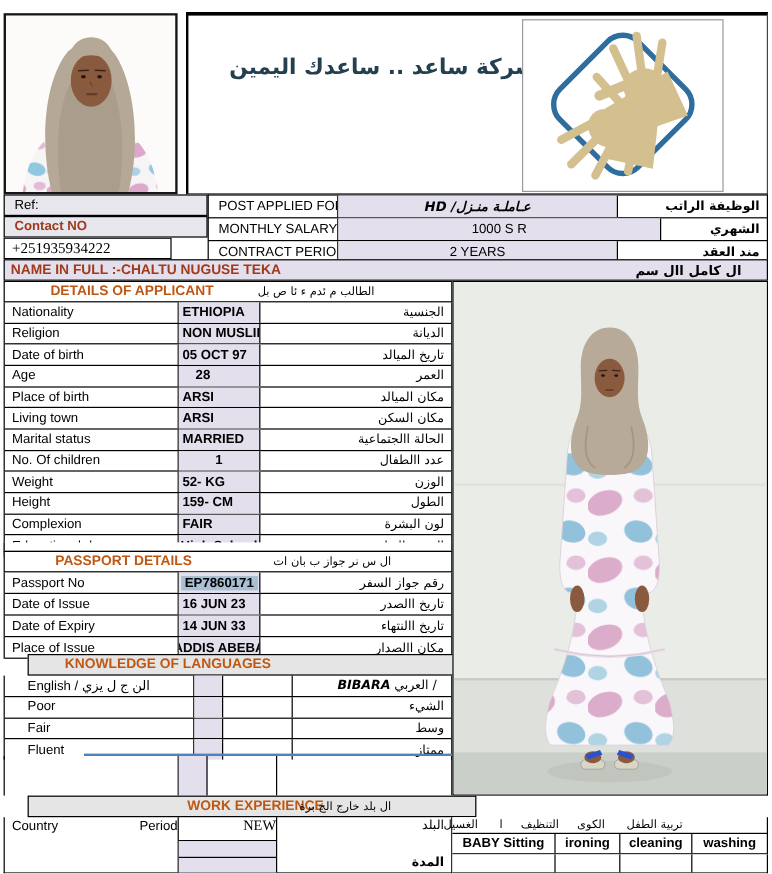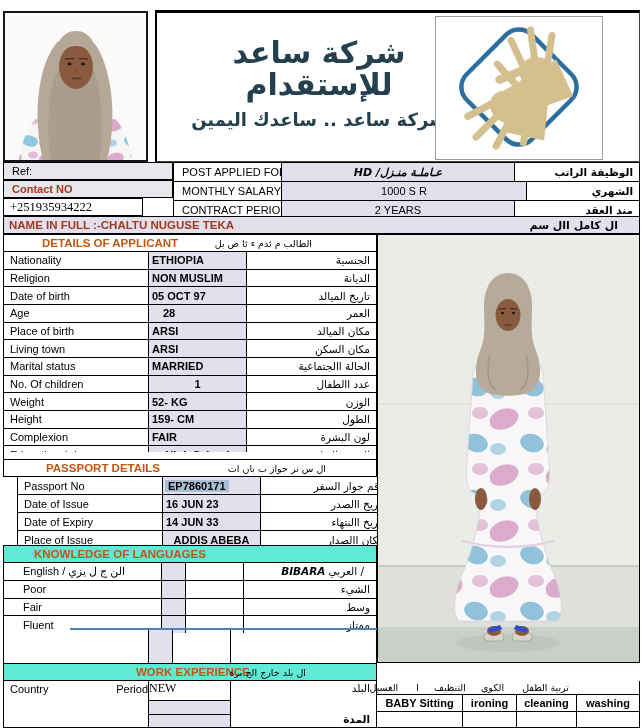--- a/index.html
+++ b/index.html
@@ -4,35 +4,35 @@
 <style>
   html,body{margin:0;padding:0;background:#fff;}
   #page{position:relative;width:643px;height:728px;background:#fff;overflow:hidden;
         font-family:"Liberation Sans",sans-serif;color:#000;}
   .abs{position:absolute;box-sizing:border-box;}
   .b{border:1px solid #000;}
   .row{display:flex;}
   .c{box-sizing:border-box;border-right:1px solid #000;display:flex;align-items:center;overflow:hidden;white-space:nowrap;}
   .c:last-child{border-right:none;}
   .lav{background:#E4DFEC;}
-  .lblu{background:#5eead4;}
+  .lblu{background:#e5e5e5;margin-left:20px;}
   .refbg{background:#E8E7EE;}
   .bold{font-weight:bold;}
   .ital{font-style:italic;}
   .orange{color:#BF5713;}
   .dred{color:#A03A1C;}
   .ar{direction:rtl;justify-content:flex-start;font-family:"DejaVu Sans",sans-serif;}
   .sz11{font-size:11px;} .sz9{font-size:9.5px;}
   .padl6{padding-left:6px;} .padl8{padding-left:8px;} .padr6{padding-right:6px;} .padr8{padding-right:21px;}
   .center{justify-content:center;}
   .serif{font-family:"Liberation Serif",serif;}
   
   .drow{height:16.66px;border-bottom:1px solid #000;}
   .drow .lab{width:145px;padding-left:6px;font-size:11px;}
-  .drow .val{width:98px;background:#E4DFEC;font-weight:bold;font-size:11px;padding-left:3px;}
+  .drow .val{width:68px;background:#E4DFEC;font-weight:bold;font-size:11px;padding-left:3px;}
   .drow .arx{flex:1;direction:rtl;padding-right:6px;font-size:10.5px;font-family:"DejaVu Sans",sans-serif;}
   .prow{height:17px;}
   .lrow{height:16.75px;border-bottom:1px solid #000;}
   .lrow .lab{width:145px;padding-left:6px;font-size:11px;margin-left:13px;}
   .lrow .n1{width:24px;background:#E4DFEC;}
   .lrow .n2{width:58px;}
   .lrow .arx{flex:1;direction:rtl;padding-right:6px;font-size:10.5px;font-family:"DejaVu Sans",sans-serif;}
   .skc{border-right:1px solid #000;display:flex;align-items:center;justify-content:center;box-sizing:border-box;font-weight:bold;font-size:11px;}
   .hl{background:#A9BFD4;padding:0 3px;}
   .logo-t1{font-size:30px;font-weight:bold;color:#24404F;direction:rtl;font-family:"DejaVu Sans",sans-serif;line-height:1.05;}
@@ -64,21 +64,20 @@
       <ellipse cx="78" cy="51" rx="2" ry="1.4" fill="#241610"></ellipse>
       <path d="M60,46 L69,45.5" stroke="#3A241A" stroke-width="1.2" fill="none"></path>
       <path d="M74,45.5 L83,46" stroke="#3A241A" stroke-width="1.2" fill="none"></path>
       <path d="M67,65.5 L76,65.5" stroke="#5C3A2A" stroke-width="1.6" fill="none"></path>
       <path d="M70,55 L72,59" stroke="#6E4430" stroke-width="1" fill="none"></path>
     </svg>
   </div>
 
   <div class="abs" style="left:155px;top:10px;width:485px;height:152px;border:1px solid #444;border-top:3px solid #000;border-left:2px solid #000;background:#fff;">
     <div class="abs" style="left:12px;top:24px;width:300px;text-align:center;">
-      <div class="logo-t1">شركة ساعد للإستقدام</div>
       <div class="logo-t2">شركة ساعد .. ساعدك اليمين</div>
     </div>
     <div class="abs" style="left:278px;top:3px;width:168px;height:144px;border:1px solid #9a9a9a;background:#fff;">
       <svg width="166" height="142" viewBox="0 0 166 142">
         <defs>
           <g id="hnd" fill="#D4BF8E">
             <rect x="-29" y="-33" width="7" height="35" rx="3.5" transform="rotate(-34)"></rect>
             <rect x="-14" y="-40" width="7" height="41" rx="3.5" transform="rotate(-17)"></rect>
             <rect x="-3.5" y="-43" width="7" height="44" rx="3.5"></rect>
             <rect x="7" y="-39" width="7" height="40" rx="3.5" transform="rotate(17)"></rect>
@@ -105,21 +104,21 @@
   </div>
 
   <div class="abs" style="left:173px;top:162px;width:467px;height:54px;">
     <div class="row b" style="height:18px;border-bottom:none;">
       <div class="c sz11 padl8" style="width:108px;">POST  APPLIED  FOR</div>
       <div class="c lav center bold ital ar" style="width:233px;font-size:11px;">عـاملـة منـزل/ HD</div>
       <div class="c ar bold padr6" style="flex:1;font-size:10.5px;">الوظيفة الراتب</div>
     </div>
     <div class="row b" style="height:18px;border-bottom:none;">
       <div class="c sz11 padl8" style="width:108px;">MONTHLY SALARY</div>
-      <div class="c lav center" style="width:245px;font-size:11px;">1000 S R</div>
+      <div class="c lav center" style="width:269px;font-size:11px;">1000 S R</div>
       <div class="c ar bold padr6" style="flex:1;font-size:10.5px;">الشهري</div>
     </div>
     <div class="row b" style="height:18px;">
       <div class="c sz11 padl8" style="width:108px;">CONTRACT PERIOD</div>
       <div class="c lav center" style="width:233px;font-size:11px;">2 YEARS</div>
       <div class="c ar bold padr6" style="flex:1;font-size:10.5px;">مند العقد</div>
     </div>
   </div>
 
   <div class="abs b lav" style="left:3px;top:216px;width:637px;height:18px;display:flex;align-items:center;justify-content:space-between;">
@@ -195,21 +194,21 @@
       </div>
   </div>
 
   <div class="abs b" style="left:3px;top:451.9px;width:374px;height:8px;background:#fff;border-top:none;"></div>
 
   <div class="abs b" style="left:3px;top:459px;width:374px;height:18px;display:flex;align-items:center;background:#fff;">
     <span class="bold orange" style="font-size:11.5px;padding-left:42px;">PASSPORT DETAILS</span>
     <span class="ar" style="position:absolute;right:50px;font-size:9.5px;">ال س نر جواز ب   بان ات</span>
   </div>
 
-  <div class="abs" style="left:17px;top:477px;width:374px;border-left:1px solid #000;border-right:1px solid #000;">
+  <div class="abs" style="left:3px;top:477px;width:374px;border-left:1px solid #000;border-right:1px solid #000;">
     <div class="row drow prow">
       <div class="c lab">Passport No</div>
       <div class="c val" style="padding-left:2px;">
           <span class="hl">EP7860171</span>
         </div>
       <div class="c arx">رقم جواز السفر</div>
     </div>
     <div class="row drow prow">
       <div class="c lab">Date of Issue</div>
       <div class="c val">16 JUN 23</div>
@@ -274,21 +273,21 @@
     <span class="bold orange" style="font-size:11.5px;padding-left:132px;">WORK EXPERIENCE</span>
     <span class="ar" style="position:absolute;right:70px;font-size:9.5px;">ال بلد خارج الخ برة</span>
   </div>
 
   <div class="abs" style="left:3px;top:681px;width:374px;height:47px;border:1px solid #000;border-top:none;display:flex;">
     <div style="width:145px;border-right:1px solid #000;box-sizing:border-box;display:flex;flex-direction:row;justify-content:space-between;padding:2px 0 3px 6px;">
       <span class="sz11">Country</span>
       <span class="sz11">Period</span>
     </div>
     <div style="width:82px;border-right:1px solid #000;box-sizing:border-box;display:flex;flex-direction:column;">
-      <div style="height:19px;border-bottom:1px solid #000;display:flex;justify-content:flex-start;" class="serif">
+      <div style="height:19px;border-bottom:1px solid #000;display:flex;justify-content:flex-end;" class="serif">
           <span style="font-size:12px;">NEW</span>
         </div>
       <div class="lav" style="height:13px;border-bottom:1px solid #000;"></div>
       <div class="lav" style="flex:1;"></div>
     </div>
     <div class="ar" style="flex:1;display:flex;flex-direction:column;justify-content:space-between;padding:1px 6px 2px 0;font-size:10.5px;">
       <span>البلد</span>
       <span class="bold">المدة</span>
     </div>
   </div>

